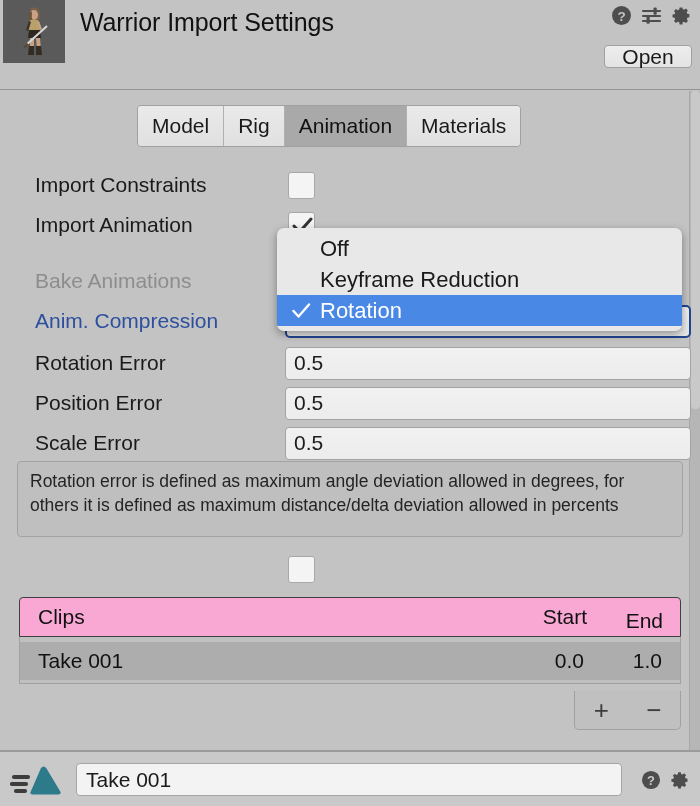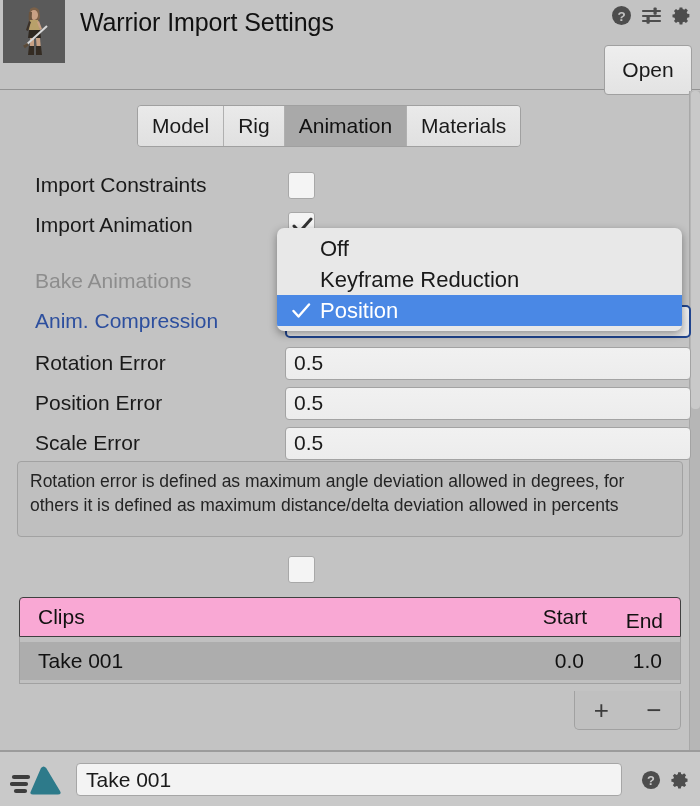--- a/index.html
+++ b/index.html
@@ -50,21 +50,21 @@
     right: 8px; top: 5px;
     display: flex;
     gap: 9px;
     align-items: center;
   }
   .ico { display: block; }
 
   .open-btn {
     position: absolute;
     right: 8px; top: 45px;
-    width: 88px; height: 50px;
+    width: 88px; height: 23px;
     background: linear-gradient(#eeeeee, #e3e3e3);
     border: 1px solid #a0a0a0;
     border-radius: 4px;
     font-size: 21px;
     color: #1a1a1a;
     display: flex;
     align-items: center;
     justify-content: center;
     font-family: "Liberation Sans", sans-serif;
   }
@@ -460,21 +460,21 @@
     <span class="pm-btn">−</span>
   </div>
 
   <div class="dropdown">
     <div class="dd-item">Off</div>
     <div class="dd-item">Keyframe Reduction</div>
     <div class="dd-item selected">
       <svg class="dd-check" width="19" height="16" viewBox="0 0 19 16">
         <path d="M1.5 8 L6.5 13.5 L17 1.5" stroke="#ffffff" stroke-width="2.4" fill="none" stroke-linecap="round" stroke-linejoin="round"></path>
       </svg>
-      <span>Position</span>
+      <span>Rotation</span>
     </div>
   </div>
 
   <div class="bottombar">
     <span class="clip-icon">
       <svg width="56" height="42" viewBox="0 0 56 42">
         <g stroke="#3d3d3d" stroke-width="4.2" stroke-linecap="round">
           <line x1="4" y1="17" x2="18" y2="17"></line>
           <line x1="2" y1="24" x2="16" y2="24"></line>
           <line x1="6" y1="31" x2="15" y2="31"></line>

